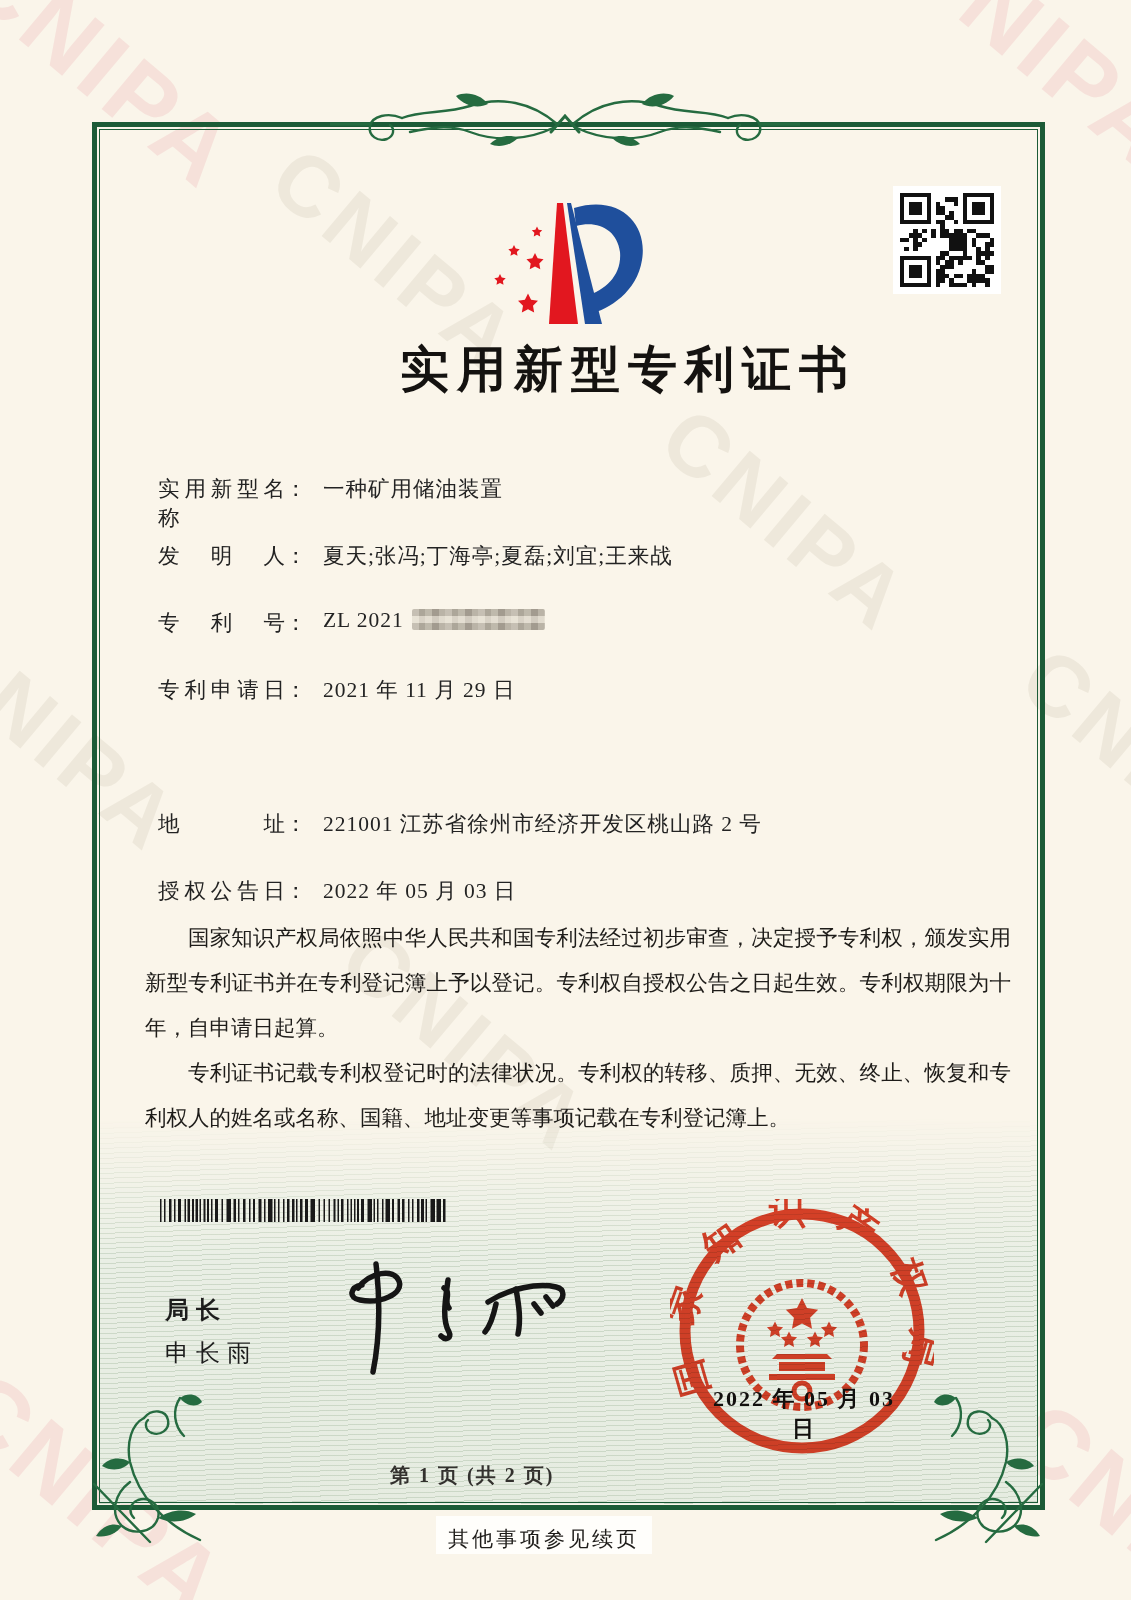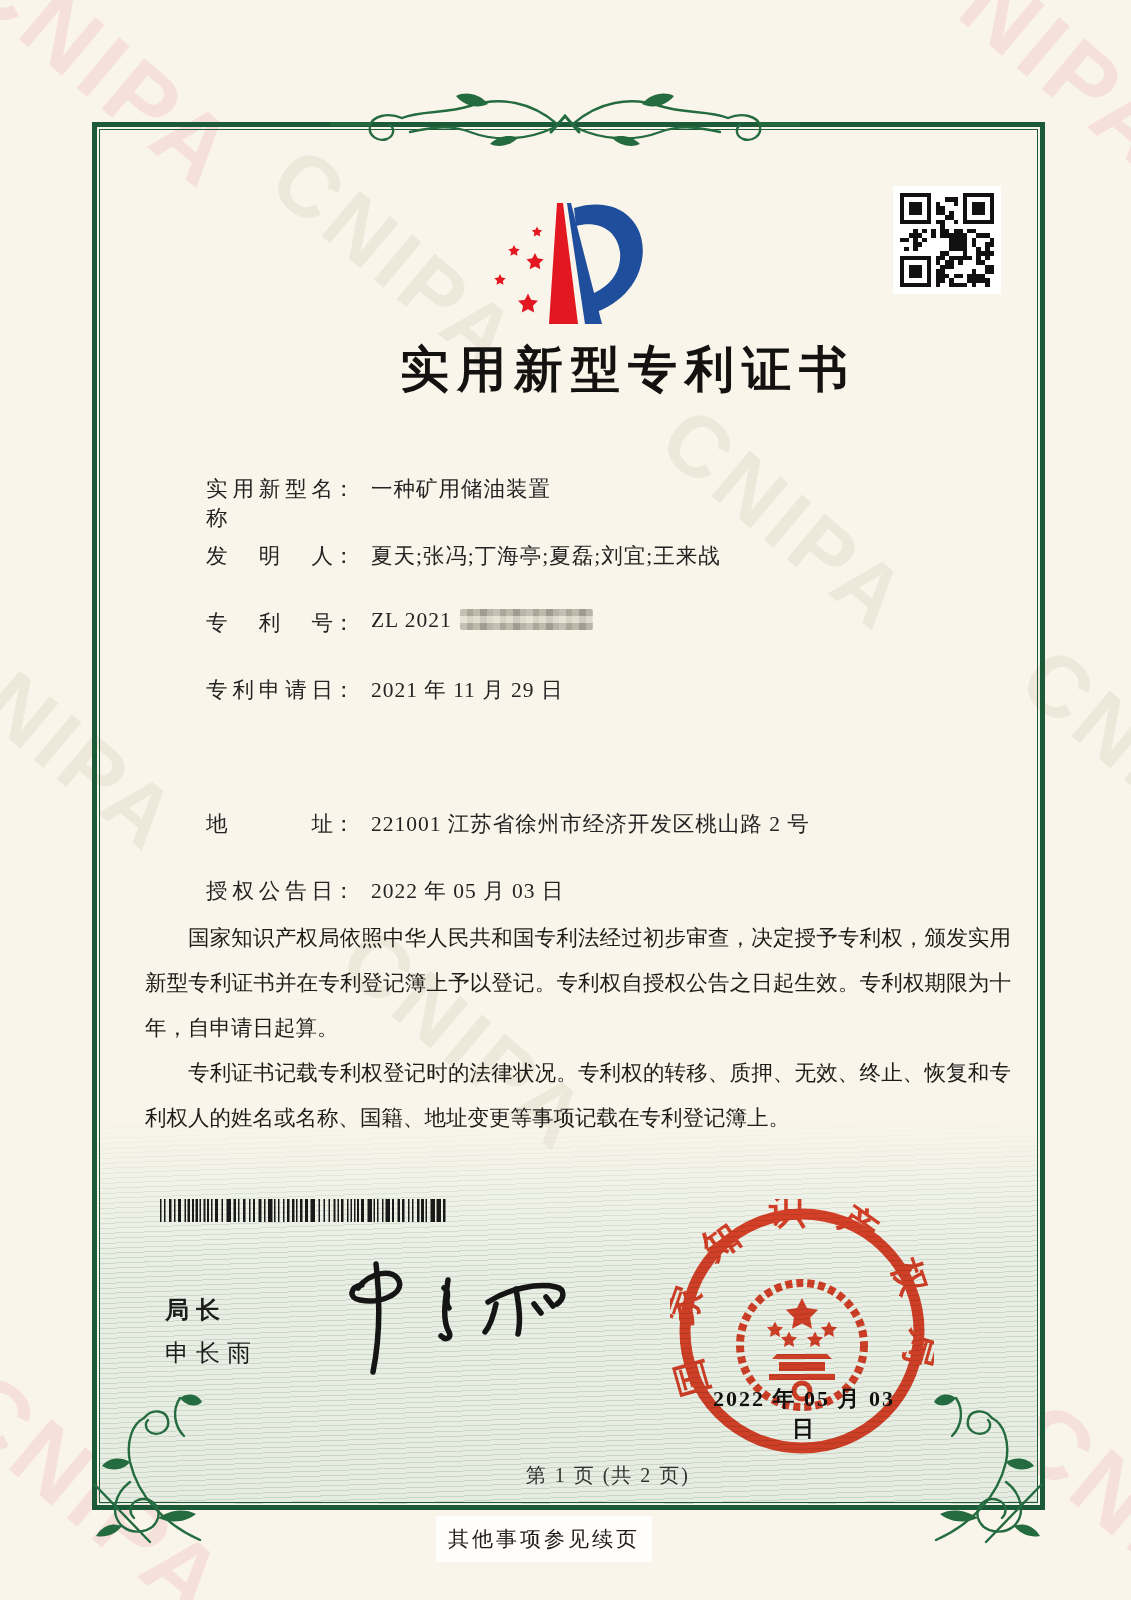--- a/index.html
+++ b/index.html
@@ -55,21 +55,21 @@
   .qr-box{
     position:absolute;left:893px;top:186px;width:108px;height:108px;background:#fff;
     display:flex;align-items:center;justify-content:center;
   }
   .doc-title{
     position:absolute;left:92px;top:337px;width:1072px;text-align:center;
     font-size:49px;font-weight:bold;letter-spacing:8px;color:#141210;
   }
   
   .field-row{position:absolute;left:158px;width:860px;height:30px;font-size:21.5px;color:#232323;}
-  .flabel{display:inline-block;width:127px;text-align:justify;text-align-last:justify;vertical-align:top;margin-left:48px;}
+  .flabel{display:inline-block;width:127px;text-align:justify;text-align-last:justify;vertical-align:top;}
   .colon{display:inline-block;vertical-align:top;}
   .fvalue{display:inline-block;margin-left:11px;letter-spacing:1px;vertical-align:top;}
   .grant-no-group{position:absolute;left:425px;top:0;}
   .redact{
     display:inline-block;width:133px;height:21px;vertical-align:-3px;margin-left:8px;
     border-radius:2px;
     background-image:
       repeating-linear-gradient(0deg, rgba(90,85,75,.28) 0 7px, rgba(235,230,218,.55) 7px 14px),
       repeating-linear-gradient(90deg, #d8d1c3 0 7px, #aaa294 7px 13px, #cbc4b5 13px 20px, #968e80 20px 27px, #c2bbac 27px 33px);
     opacity:.75;
@@ -88,25 +88,25 @@
   }
   .issuer-title{top:1294px;font-weight:bold;}
   .issuer-name{top:1337px;}
   .signature{position:absolute;left:338px;top:1258px;width:250px;height:120px;}
   .seal{position:absolute;left:670px;top:1199px;width:264px;height:264px;mix-blend-mode:multiply;opacity:.96;}
   .seal-date{
     position:absolute;left:698px;top:1384px;width:212px;text-align:center;
     font-size:22px;letter-spacing:2px;color:#12100e;font-weight:bold;
   }
   .page-info{
-    position:absolute;left:390px;top:1462px;width:300px;text-align:right;
-    font-size:20px;letter-spacing:2px;color:#33312e;
+    position:absolute;left:390px;top:1462px;width:300px;text-align:left;
+    font-size:20px;letter-spacing:2px;color:#33312e;font-weight:bold;
   }
   .continuation{
-    position:absolute;left:436px;top:1516px;width:216px;height:46px;line-height:46px;
+    position:absolute;left:436px;top:1516px;width:216px;height:38px;line-height:46px;
     background:#fffefb;text-align:center;font-size:21px;letter-spacing:3px;color:#1e1c19;
   }
   
   .flourish{position:absolute;left:330px;top:86px;width:470px;height:80px;}
   .corner{position:absolute;width:132px;height:172px;}
   .corner.bl{left:80px;top:1372px;}
   .corner.br{left:924px;top:1372px;transform:scaleX(-1);}
 </style>
 </head>
 <body>

